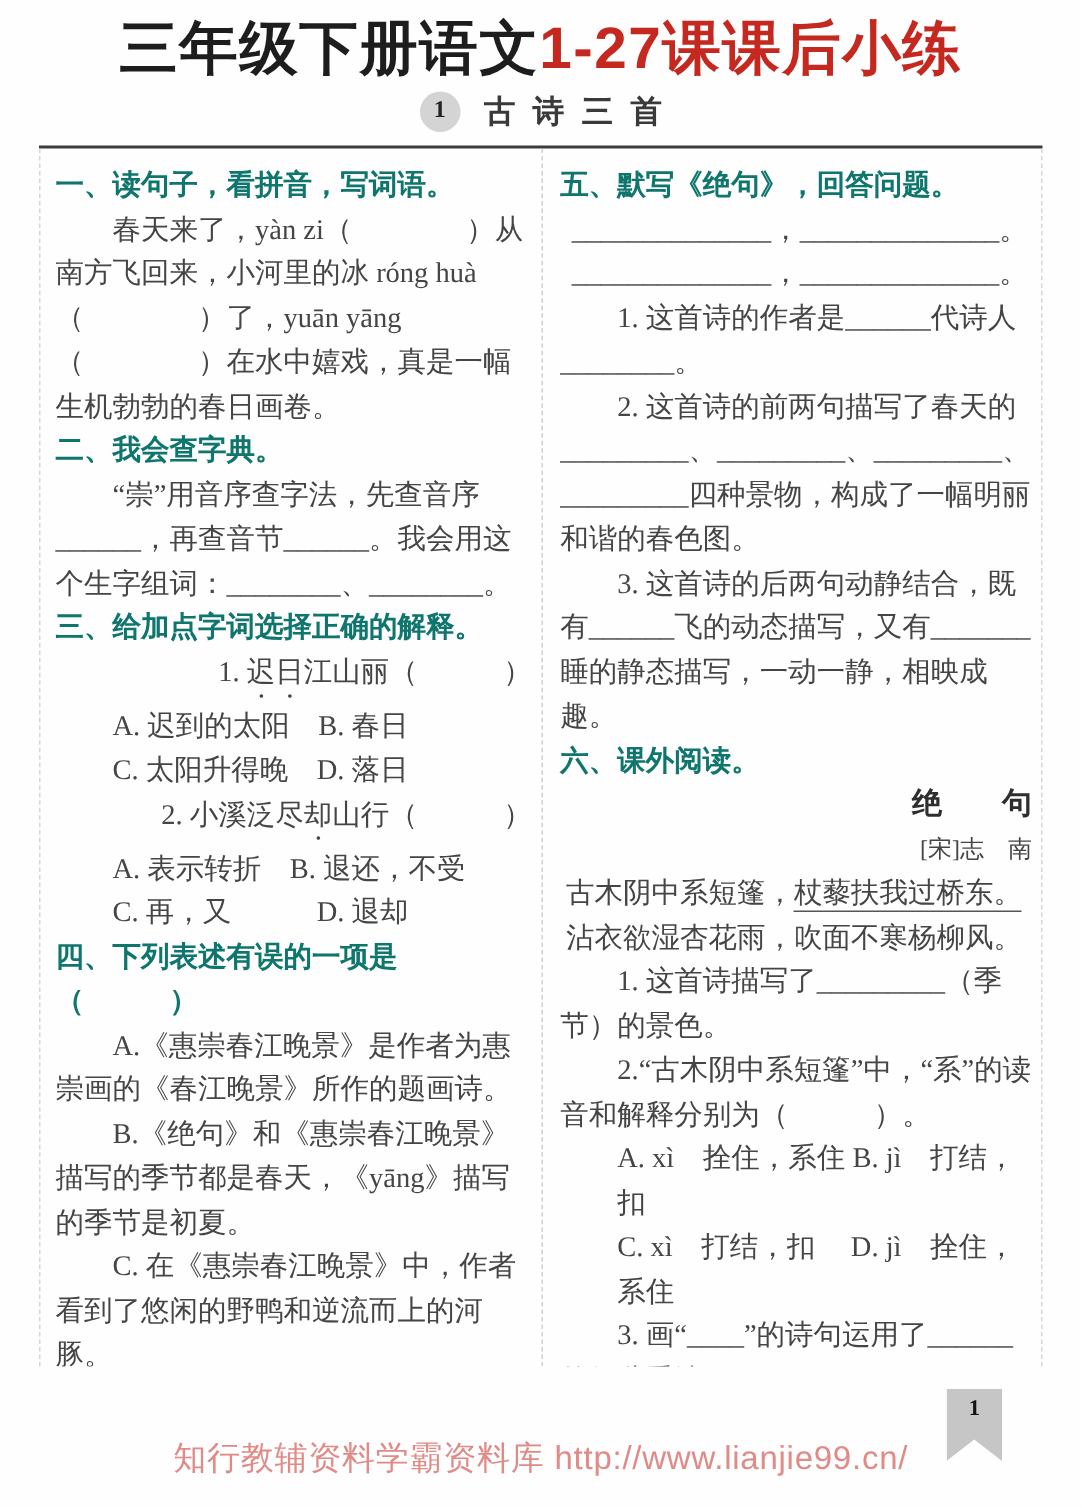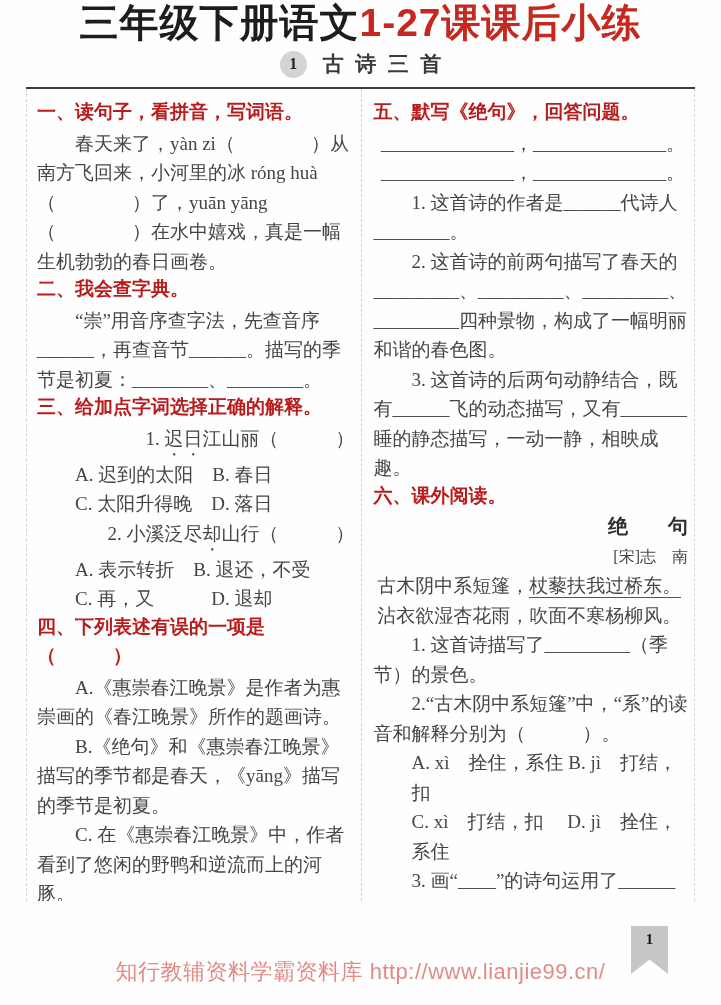--- a/index.html
+++ b/index.html
@@ -4,21 +4,21 @@
 <style>
   html,body { margin:0; padding:0; background:#ffffff; }
   .page {
     position:relative; width:721px; height:1005px; margin:0 auto;
     background:#fefefe; overflow:hidden;
     font-family:"Liberation Serif","DejaVu Serif",serif;
     color:#454545;
   }
   
   .title {
-    text-align:center; 
+    text-align:center; padding-top:10px;
     font-family:"Liberation Sans","DejaVu Sans",sans-serif;
     font-weight:bold; font-size:39px; letter-spacing:1px; color:#1d1d1d;
     line-height:46px;
   }
   .title .red { color:#c4281f; }
   .lesson {
     margin-top:4px; text-align:center;
     display:flex; align-items:center; justify-content:center; gap:16px;
   }
   .circle {
@@ -36,22 +36,22 @@
     display:flex; margin:0 26px; height:812px;
     border-left:1px dashed #d6d6d6; border-right:1px dashed #d6d6d6;
     overflow:hidden;
   }
   .col {
     box-sizing:border-box; width:50%; padding:10px 6px 0 10px;
     font-size:19px; line-height:29.5px;
   }
   .col.right { border-left:1px dashed #cfcfcf; padding-left:12px; }
   .h {
-    font-family:Liberation Mono, monospace;
-    font-weight:bold; color:#b91c1c;
+    font-family:Liberation Serif, serif;
+    font-weight:bold; color:#0f766e;
   }
   .p   { text-indent:2em; }
   .sub { text-indent:2em;text-align:right; }
   .opt { margin-left:2em; }
   .blankline { margin-left:0.4em; letter-spacing:0; }
   .emph {
     -webkit-text-emphasis:filled dot; -webkit-text-emphasis-position:under right;
     text-emphasis:filled dot; text-emphasis-position:under right;
   }
   .poem-title  { text-align:right; font-weight:bold; font-size:20px; color:#2e2e2e; }
@@ -87,21 +87,21 @@
 
   <div class="rule"></div>
 
   <div class="columns">
 
     <div class="col left">
       <div class="h">一、读句子，看拼音，写词语。</div>
       <div class="p">春天来了，yàn zi（　　　　）从南方飞回来，小河里的冰 róng huà（　　　　）了，yuān yāng（　　　　）在水中嬉戏，真是一幅生机勃勃的春日画卷。</div>
 
       <div class="h">二、我会查字典。</div>
-      <div class="p">“崇”用音序查字法，先查音序______，再查音节______。描写的季节是初夏：________、________。</div>
+      <div class="p">“崇”用音序查字法，先查音序______，再查音节______。我会用这个生字组词：________、________。</div>
 
       <div class="h">三、给加点字词选择正确的解释。</div>
       <div class="sub">
         <span>1. </span><span class="emph">迟日</span><span>江山丽（　　　）</span>
       </div>
       <div class="opt">A. 迟到的太阳　B. 春日</div>
       <div class="opt">C. 太阳升得晚　D. 落日</div>
       <div class="sub">
         <span>2. 小溪泛尽</span><span class="emph">却</span><span>山行（　　　）</span>
       </div>

